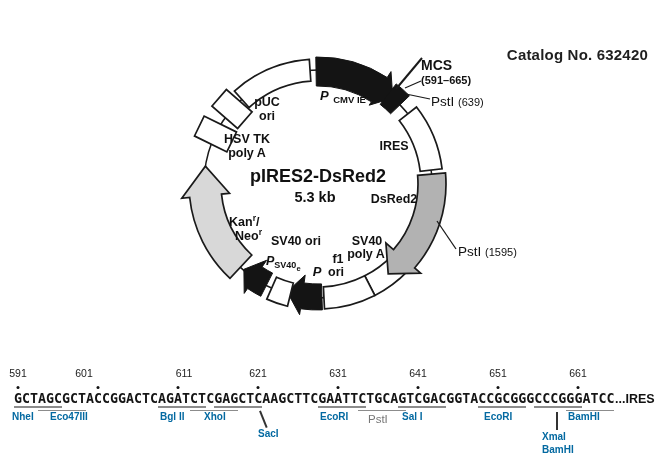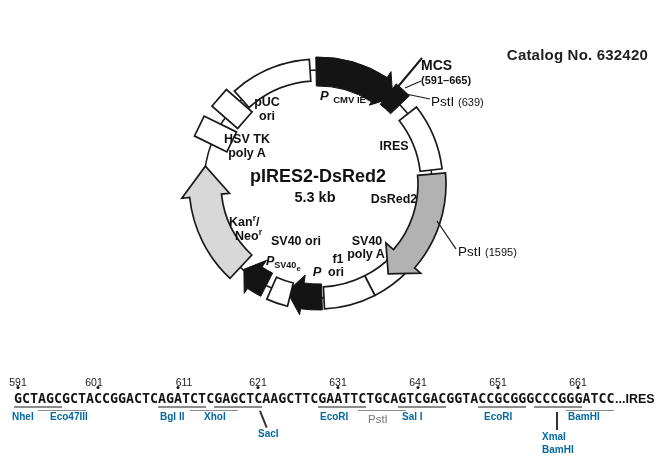--- a/index.html
+++ b/index.html
@@ -9,21 +9,21 @@
   }
   .catalog {
     position:absolute; top:5px; right:12px; font-size:15px; font-weight:600;
     color:#1f1f1f; letter-spacing:0.2px;margin-top:41px;
   }
   svg.map { position:absolute; left:0; top:0; }
   svg.map text { font-family:"Liberation Sans", sans-serif; fill:#111; }
   
   .num {
     position:absolute; top:367px; transform:translateX(-50%);
-    font-size:10.5px; color:#222;margin-top:9px;
+    font-size:10.5px; color:#222;
   }
   .dot {
     position:absolute; top:386px; width:3px; height:3px; border-radius:50%;
     background:#111; transform:translateX(-50%);
   }
   .seq {
     position:absolute; left:14px; top:391px; white-space:pre;
     font-family:"DejaVu Sans Mono", monospace; font-weight:bold;
     font-size:13.3px; line-height:15px; letter-spacing:0; color:#151515;text-align:right;
   }
@@ -128,21 +128,21 @@
     <text x="421" y="84" text-anchor="start" font-size="11" font-weight="bold">(591–665)</text>
     <text x="431" y="106" text-anchor="start">
       <tspan font-size="13.5">PstI </tspan><tspan font-size="11">(639)</tspan>
     </text>
     <text x="458" y="256" text-anchor="start">
       <tspan font-size="13.5">PstI </tspan><tspan font-size="11">(1595)</tspan>
     </text>
   </svg>
 
   <div class="num" style="left:18px">591</div>
-  <div class="num" style="left:94px">601</div>
+  <div class="num" style="left:84px">601</div>
   <div class="num" style="left:184px">611</div>
   <div class="num" style="left:258px">621</div>
   <div class="num" style="left:338px">631</div>
   <div class="num" style="left:418px">641</div>
   <div class="num" style="left:498px">651</div>
   <div class="num" style="left:578px">661</div>
 
   <div class="dot" style="left:18px"></div>
   <div class="dot" style="left:98px"></div>
   <div class="dot" style="left:178px"></div>

